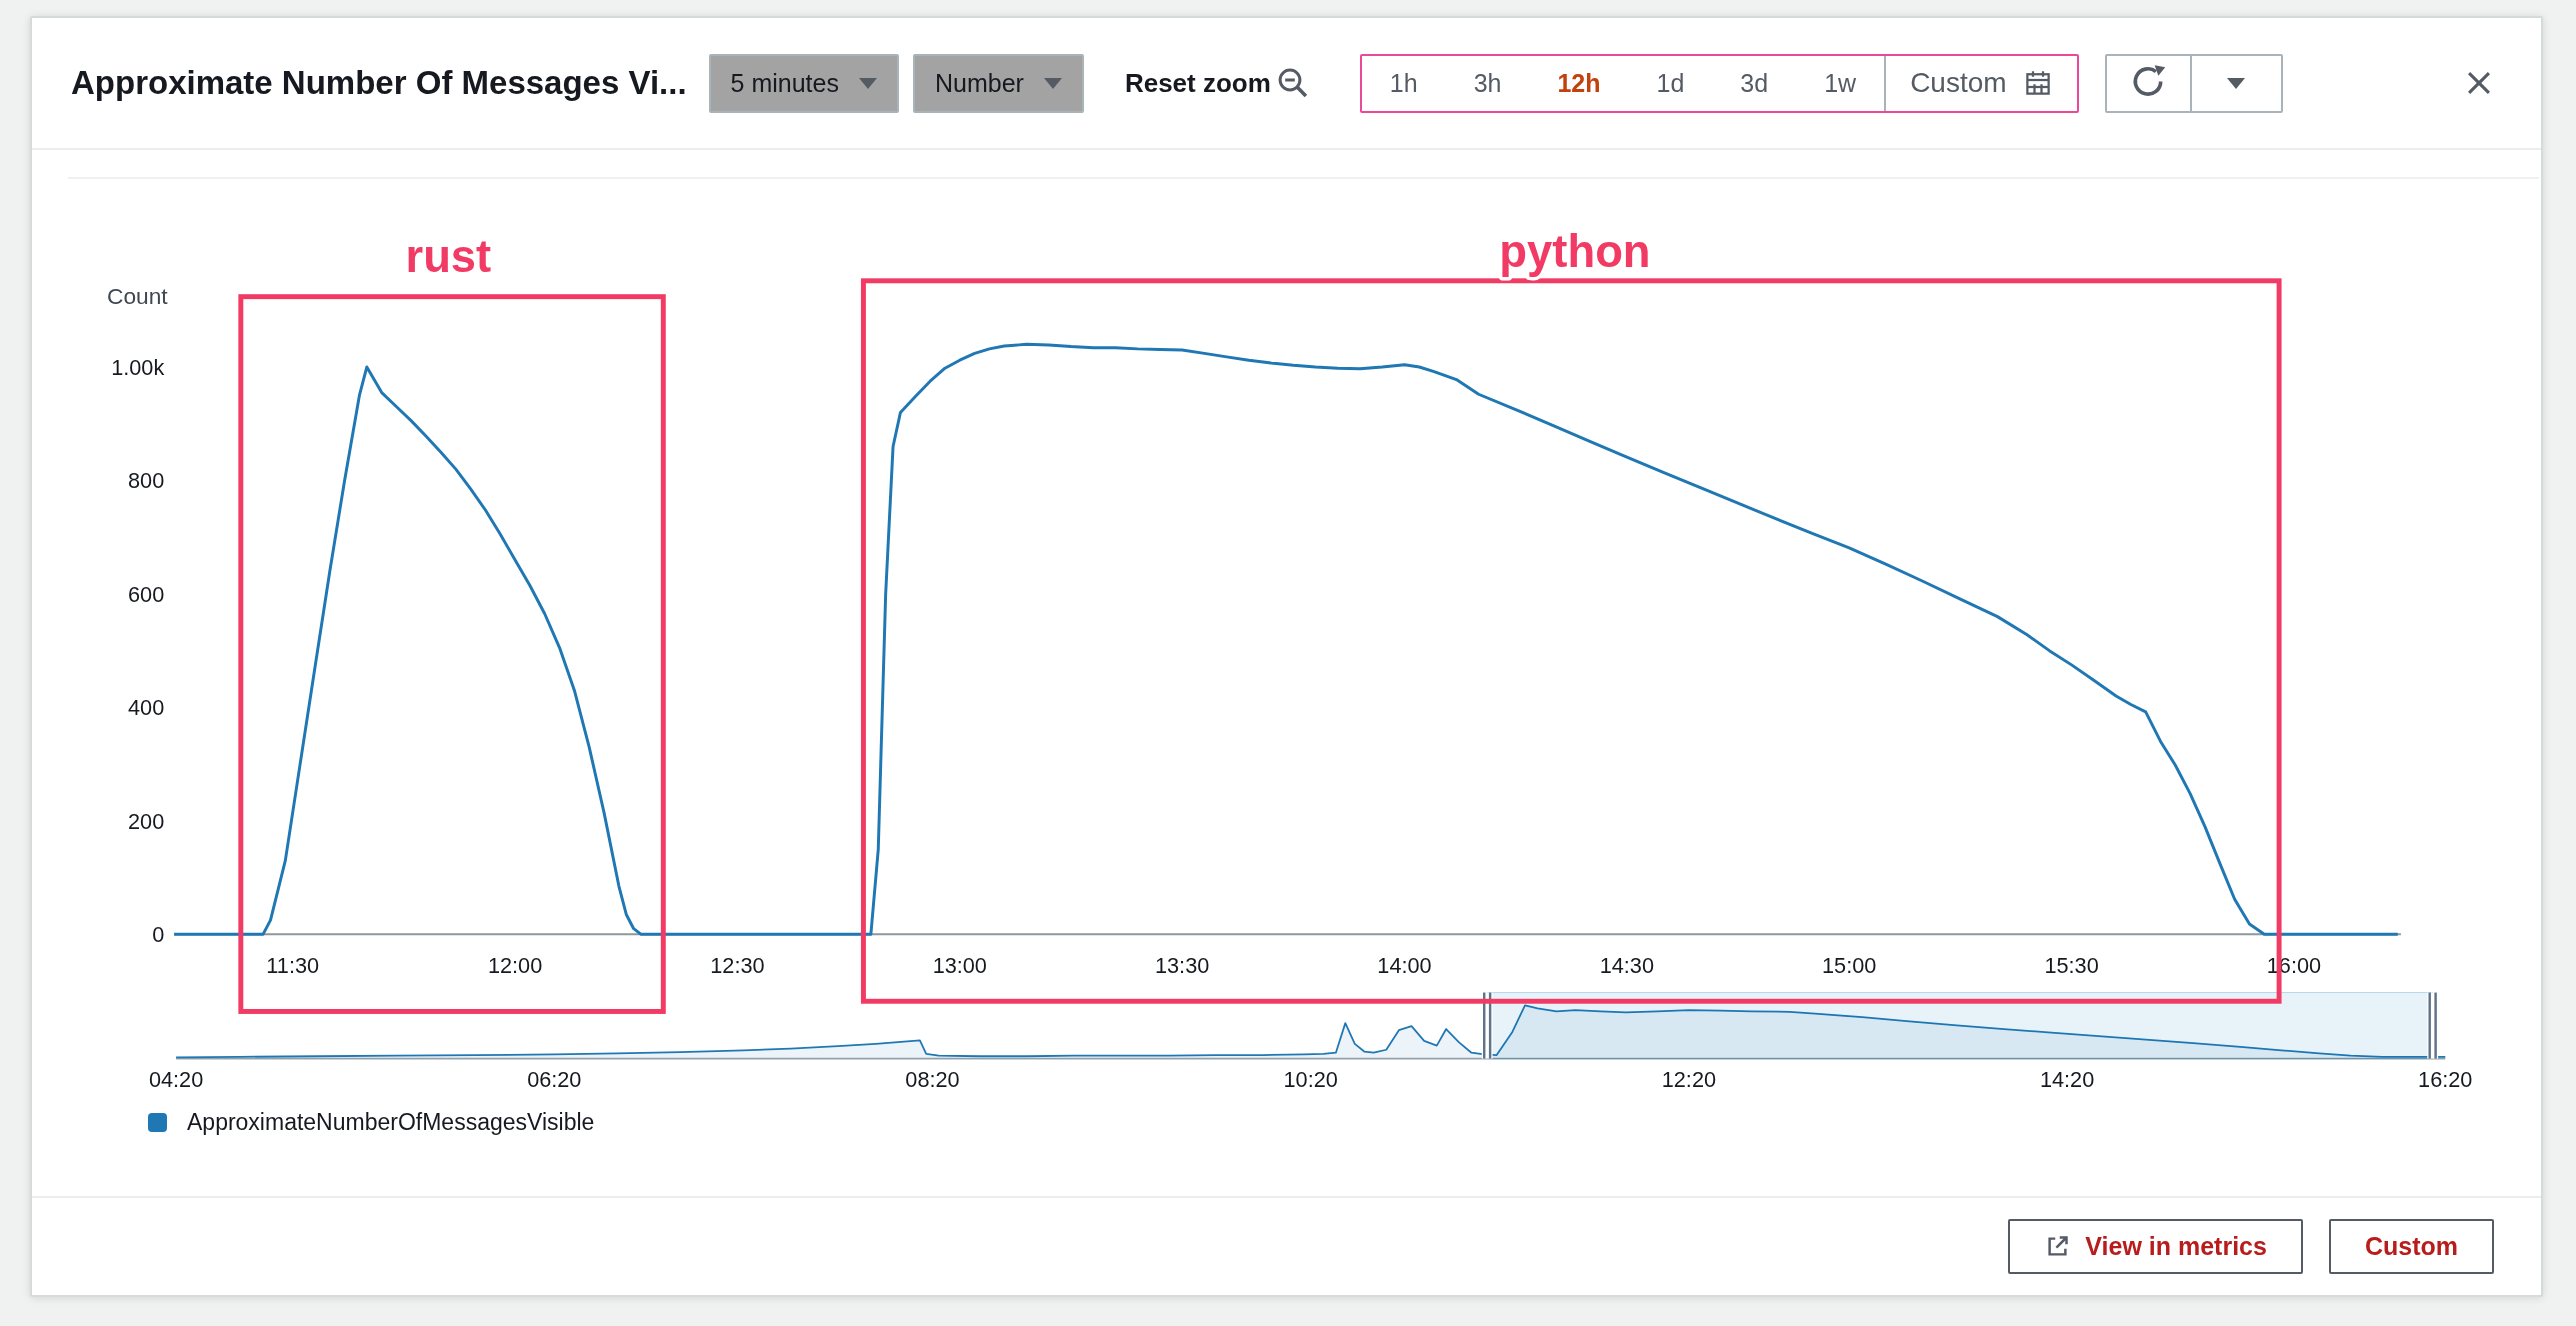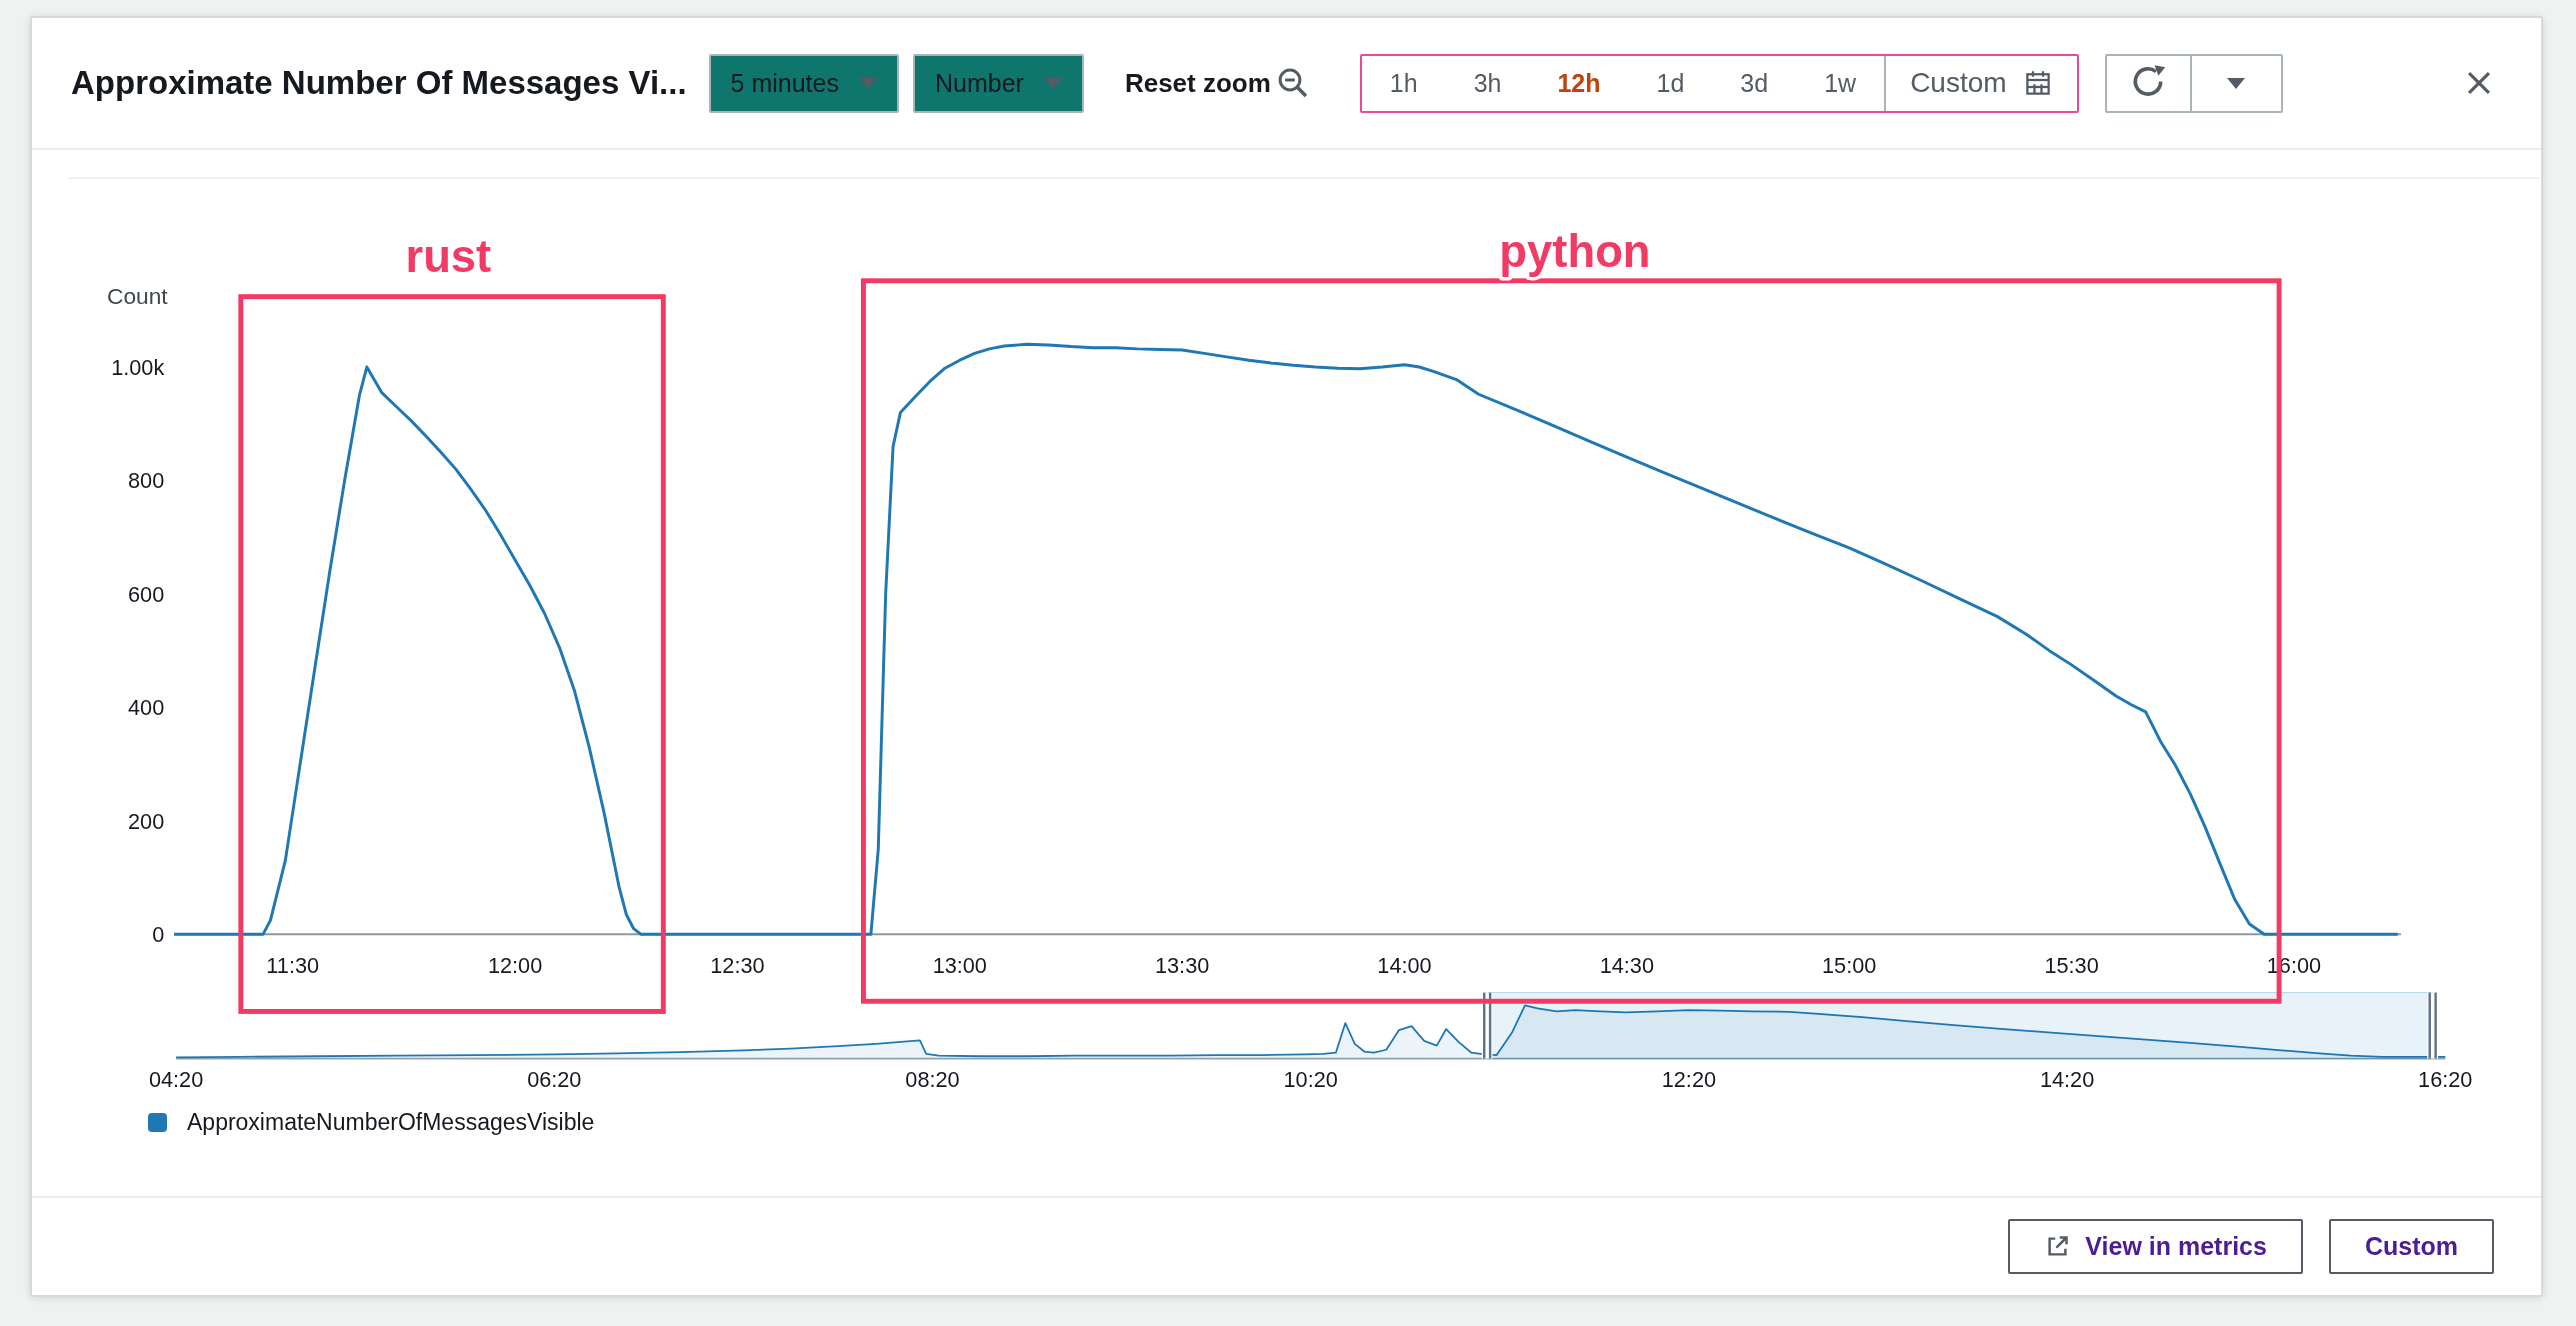--- a/index.html
+++ b/index.html
@@ -1,38 +1,38 @@
 <!DOCTYPE html>
 <html><head>
 <meta charset="utf-8">
 <style>
   html,body{margin:0;padding:0;background:#eceeee;font-family:"Liberation Sans",sans-serif;}
   .page{position:relative;width:2576px;height:1326px;background:#f0f1f1;overflow:hidden;}
   .modal{position:absolute;left:30px;top:16px;width:2513px;height:1281px;background:#ffffff;
          border:2px solid #d5dbdb;border-radius:2px;box-shadow:0 1px 8px rgba(0,28,36,.12);box-sizing:border-box;}
   .header{display:flex;align-items:center;height:132px;padding:0 39px;border-bottom:2px solid #eaeded;box-sizing:border-box;}
   .title{font-size:33px;font-weight:bold;color:#16191f;white-space:nowrap;}
-  .select-btn{height:59px;border:2px solid #a9b4ba;border-radius:2px;background:#0f766e;display:flex;align-items:center;
+  .select-btn{height:59px;border:2px solid #a9b4ba;border-radius:2px;background:#a3a3a3;display:flex;align-items:center;
               gap:20px;padding:0 20px;font-size:25px;color:#16191f;margin-left:14px;cursor:pointer;font-family:inherit;}
   .select-btn:first-of-type{margin-left:22px;}
   .caret{width:0;height:0;border-left:9px solid transparent;border-right:9px solid transparent;border-top:11px solid #545b64;display:inline-block;}
   .reset-zoom{display:flex;align-items:center;gap:4px;margin-left:41px;font-weight:bold;font-size:26px;color:#16191f;cursor:pointer;}
   .range-group{display:flex;align-items:stretch;height:59px;border:2px solid #ec4899;border-radius:2px;margin-left:49px;background:#fff;box-sizing:border-box;}
   .range-btn{display:flex;align-items:center;padding:0 28px;font-size:25px;color:#545b64;cursor:pointer;}
   .range-btn.selected{color:#c2410c;font-weight:bold;}
   .custom-btn{display:flex;align-items:center;gap:16px;padding:0 24px;border-left:2px solid #a9b4ba;font-size:28px;color:#545b64;cursor:pointer;}
   .refresh-group{display:flex;align-items:stretch;height:59px;border:2px solid #a9b4ba;border-radius:2px;margin-left:26px;background:#fff;box-sizing:border-box;}
   .refresh-btn{width:83px;display:flex;align-items:center;justify-content:center;cursor:pointer;}
   .refresh-caret{width:89px;display:flex;align-items:center;justify-content:center;border-left:2px solid #a9b4ba;cursor:pointer;}
   .close-x{margin-left:auto;display:flex;align-items:center;justify-content:center;width:47px;height:47px;cursor:pointer;}
   .subdivider{position:absolute;left:36px;right:2px;top:159px;height:2px;background:#eef1f1;}
   .footer{position:absolute;left:0;right:0;bottom:0;height:99px;border-top:2px solid #eaeded;display:flex;align-items:center;
           justify-content:flex-end;gap:26px;padding:0 47px;box-sizing:border-box;}
   .btn{height:55px;display:flex;align-items:center;gap:14px;padding:0 34px;border:2px solid #545b64;border-radius:2px;
-       background:#fff;font-size:25px;font-weight:bold;color:#4c1d95;cursor:pointer;font-family:inherit;}
+       background:#fff;font-size:25px;font-weight:bold;color:#b91c1c;cursor:pointer;font-family:inherit;}
   .chart-svg{position:absolute;left:0;top:0;width:2576px;height:1326px;pointer-events:none;font-family:"Liberation Sans",sans-serif;}
   .legend{position:absolute;left:148px;top:1109px;display:flex;align-items:center;gap:20px;font-size:23px;color:#16191f;cursor:pointer;}
   .legend-swatch{width:19px;height:19px;border-radius:4px;display:inline-block;}
 </style>
 </head>
 <body>
 
 <div class="page">
 
   <div class="modal">

